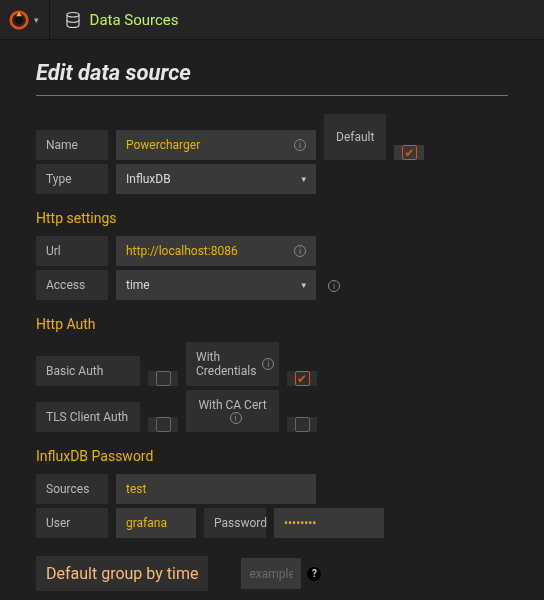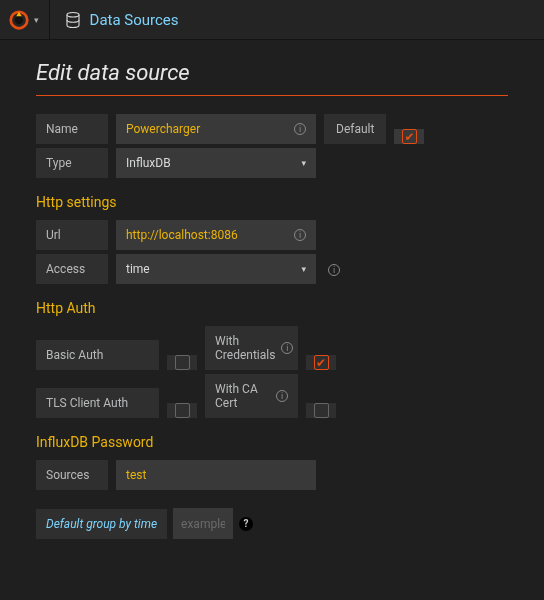--- a/index.html
+++ b/index.html
@@ -29,29 +29,29 @@
     height: 100%;
   }
   .logo-svg { width: 22px; height: 22px; }
   .caret { font-size: 9px; color: #aaa; }
   .breadcrumb {
     display: flex;
     align-items: center;
     gap: 8px;
     padding-left: 14px;
     font-size: 15px;
-    color: #7dd3fc;
+    color: #bef264;
   }
   .breadcrumb .db-icon { width: 18px; height: 18px; fill: none; stroke: #d8d9da; stroke-width: 1.5; }
   .page {
     padding: 20px 36px 10px 36px;
   }
   h1.title {
     font-style: italic;
-    font-weight: 400;
+    font-weight: 700;
     font-size: 22px;
     color: #e6e6e6;
     margin-bottom: 10px;
   }
   .hr {
     height: 1px;
     background: #e24d13;
     margin-bottom: 18px;
   }
   .section-title {
@@ -69,21 +69,21 @@
   .label-cell {
     background: #2f2f2f;
     color: #b8b9ba;
     font-size: 12px;
     padding: 8px 10px;
     width: 72px;
     display: flex;
     align-items: center;
     flex-shrink: 0;
   }
-  .label-cell.w100 { width: 123px; }
+  .label-cell.w100 { width: 104px; }
   .label-cell.w80 { width: 93px; }
   .label-cell.inline { width: auto; }
   .input-cell {
     background: #393939;
     color: #d8d9da;
     font-size: 12px;
     padding: 8px 10px;
     border: none;
     outline: none;
     flex: 1;
@@ -148,29 +148,29 @@
     padding: 8px 4px;
   }
   .groupby-row {
     display: flex;
     align-items: center;
     margin-top: 18px;
     gap: 6px;
   }
   .groupby-label {
     background: #2f2f2f;
-    color: #7dd3fc;
-    font-size: 12px;
+    color: #fdba74;
+    font-size: 16px;
     padding: 8px 10px;
-    font-style: italic;
   }
   .groupby-input {
     background: #393939;
     padding: 8px 8px;
     width: 60px;
+    margin-left: 27px;
   }
   .help-icon {
     width: 14px; height: 14px;
     background: #000;
     border-radius: 50%;
     color: #ccc;
     font-size: 10px;
     line-height: 14px;
     text-align: center;
     font-weight: bold;
@@ -201,21 +201,21 @@
 <div class="page">
   <h1 class="title">Edit data source</h1>
   <div class="hr"></div>
 
   <div class="row">
     <div class="label-cell">Name</div>
     <div class="input-cell fixed200">
       <input class="txt" value="Powercharger" style="">
       <span class="info-icon">i</span>
     </div>
-    <div class="label-cell inline" style="padding:8px 12px;">Default</div>
+    <div class="label-cell inline" style="padding:16px 12px;">Default</div>
     <div class="check-cell">
       <div class="checkbox checked">
           <span class="checkmark">✔</span>
         </div>
     </div>
   </div>
 
   <div class="row">
     <div class="label-cell">Type</div>
     <div class="input-cell fixed200">
@@ -257,34 +257,44 @@
       <div class="checkbox checked">
           <span class="checkmark">✔</span>
         </div>
     </div>
   </div>
   <div class="row">
     <div class="label-cell w100">TLS Client Auth</div>
     <div class="check-cell small">
         <div class="checkbox"></div>
       </div>
-    <div class="label-cell w80" style="justify-content:space-between;">
+    <div class="label-cell w80" style="justify-content:space-between;flex-direction:column;">
       <span>With CA Cert</span>
       <span class="info-icon">i</span>
     </div>
     <div class="check-cell small">
         <div class="checkbox"></div>
       </div>
   </div>
 
   <div class="section-title">InfluxDB Password</div>
   <div class="row">
     <div class="label-cell">Sources</div>
     <div class="input-cell fixed200">
       <input class="txt" value="test" style="">
+    </div>
+  </div>
+  <div class="row">
+    <div class="label-cell">User</div>
+    <div class="input-cell" style="flex:0 0 80px;">
+      <input class="txt" value="grafana" style="">
+    </div>
+    <div class="label-cell" style="width:62px;">Password</div>
+    <div class="input-cell fixed110">
+      <input class="txt" value="••••••••" style="">
     </div>
   </div>
 
   <div class="groupby-row">
     <div class="groupby-label">Default group by time</div>
     <div class="groupby-input">
       <input class="txt" placeholder="example" style="">
     </div>
     <div class="help-icon">?</div>
   </div>

